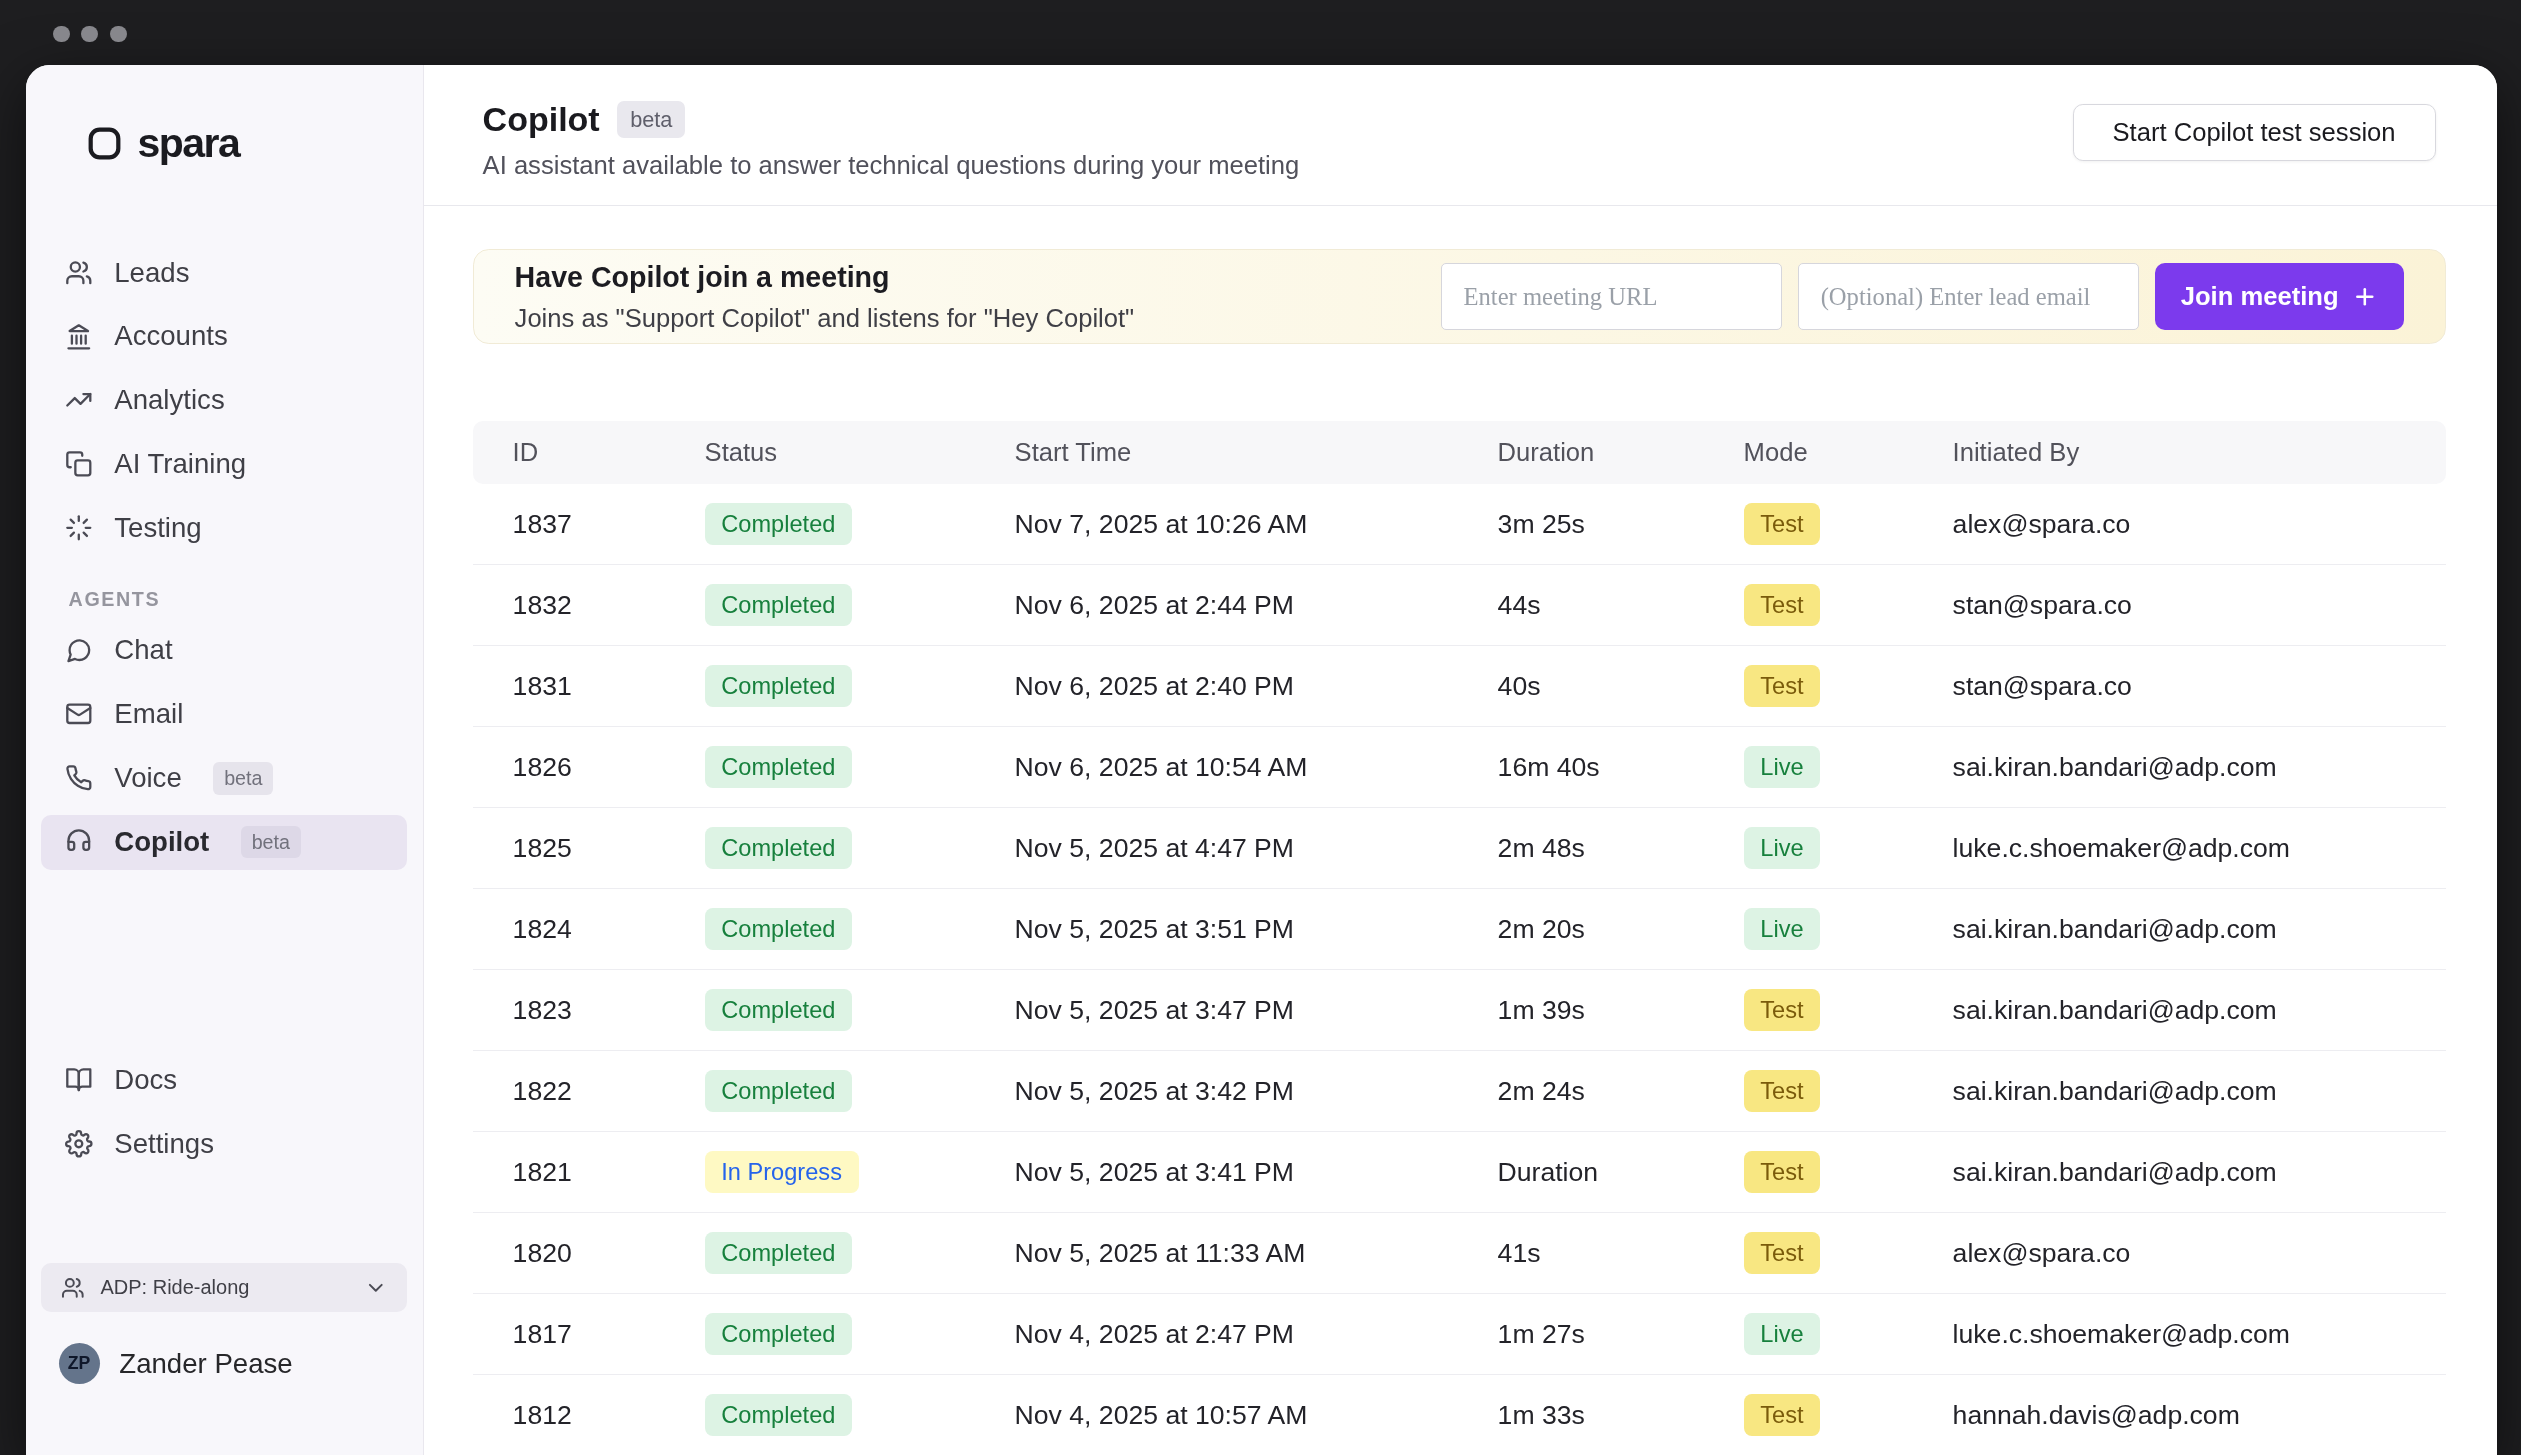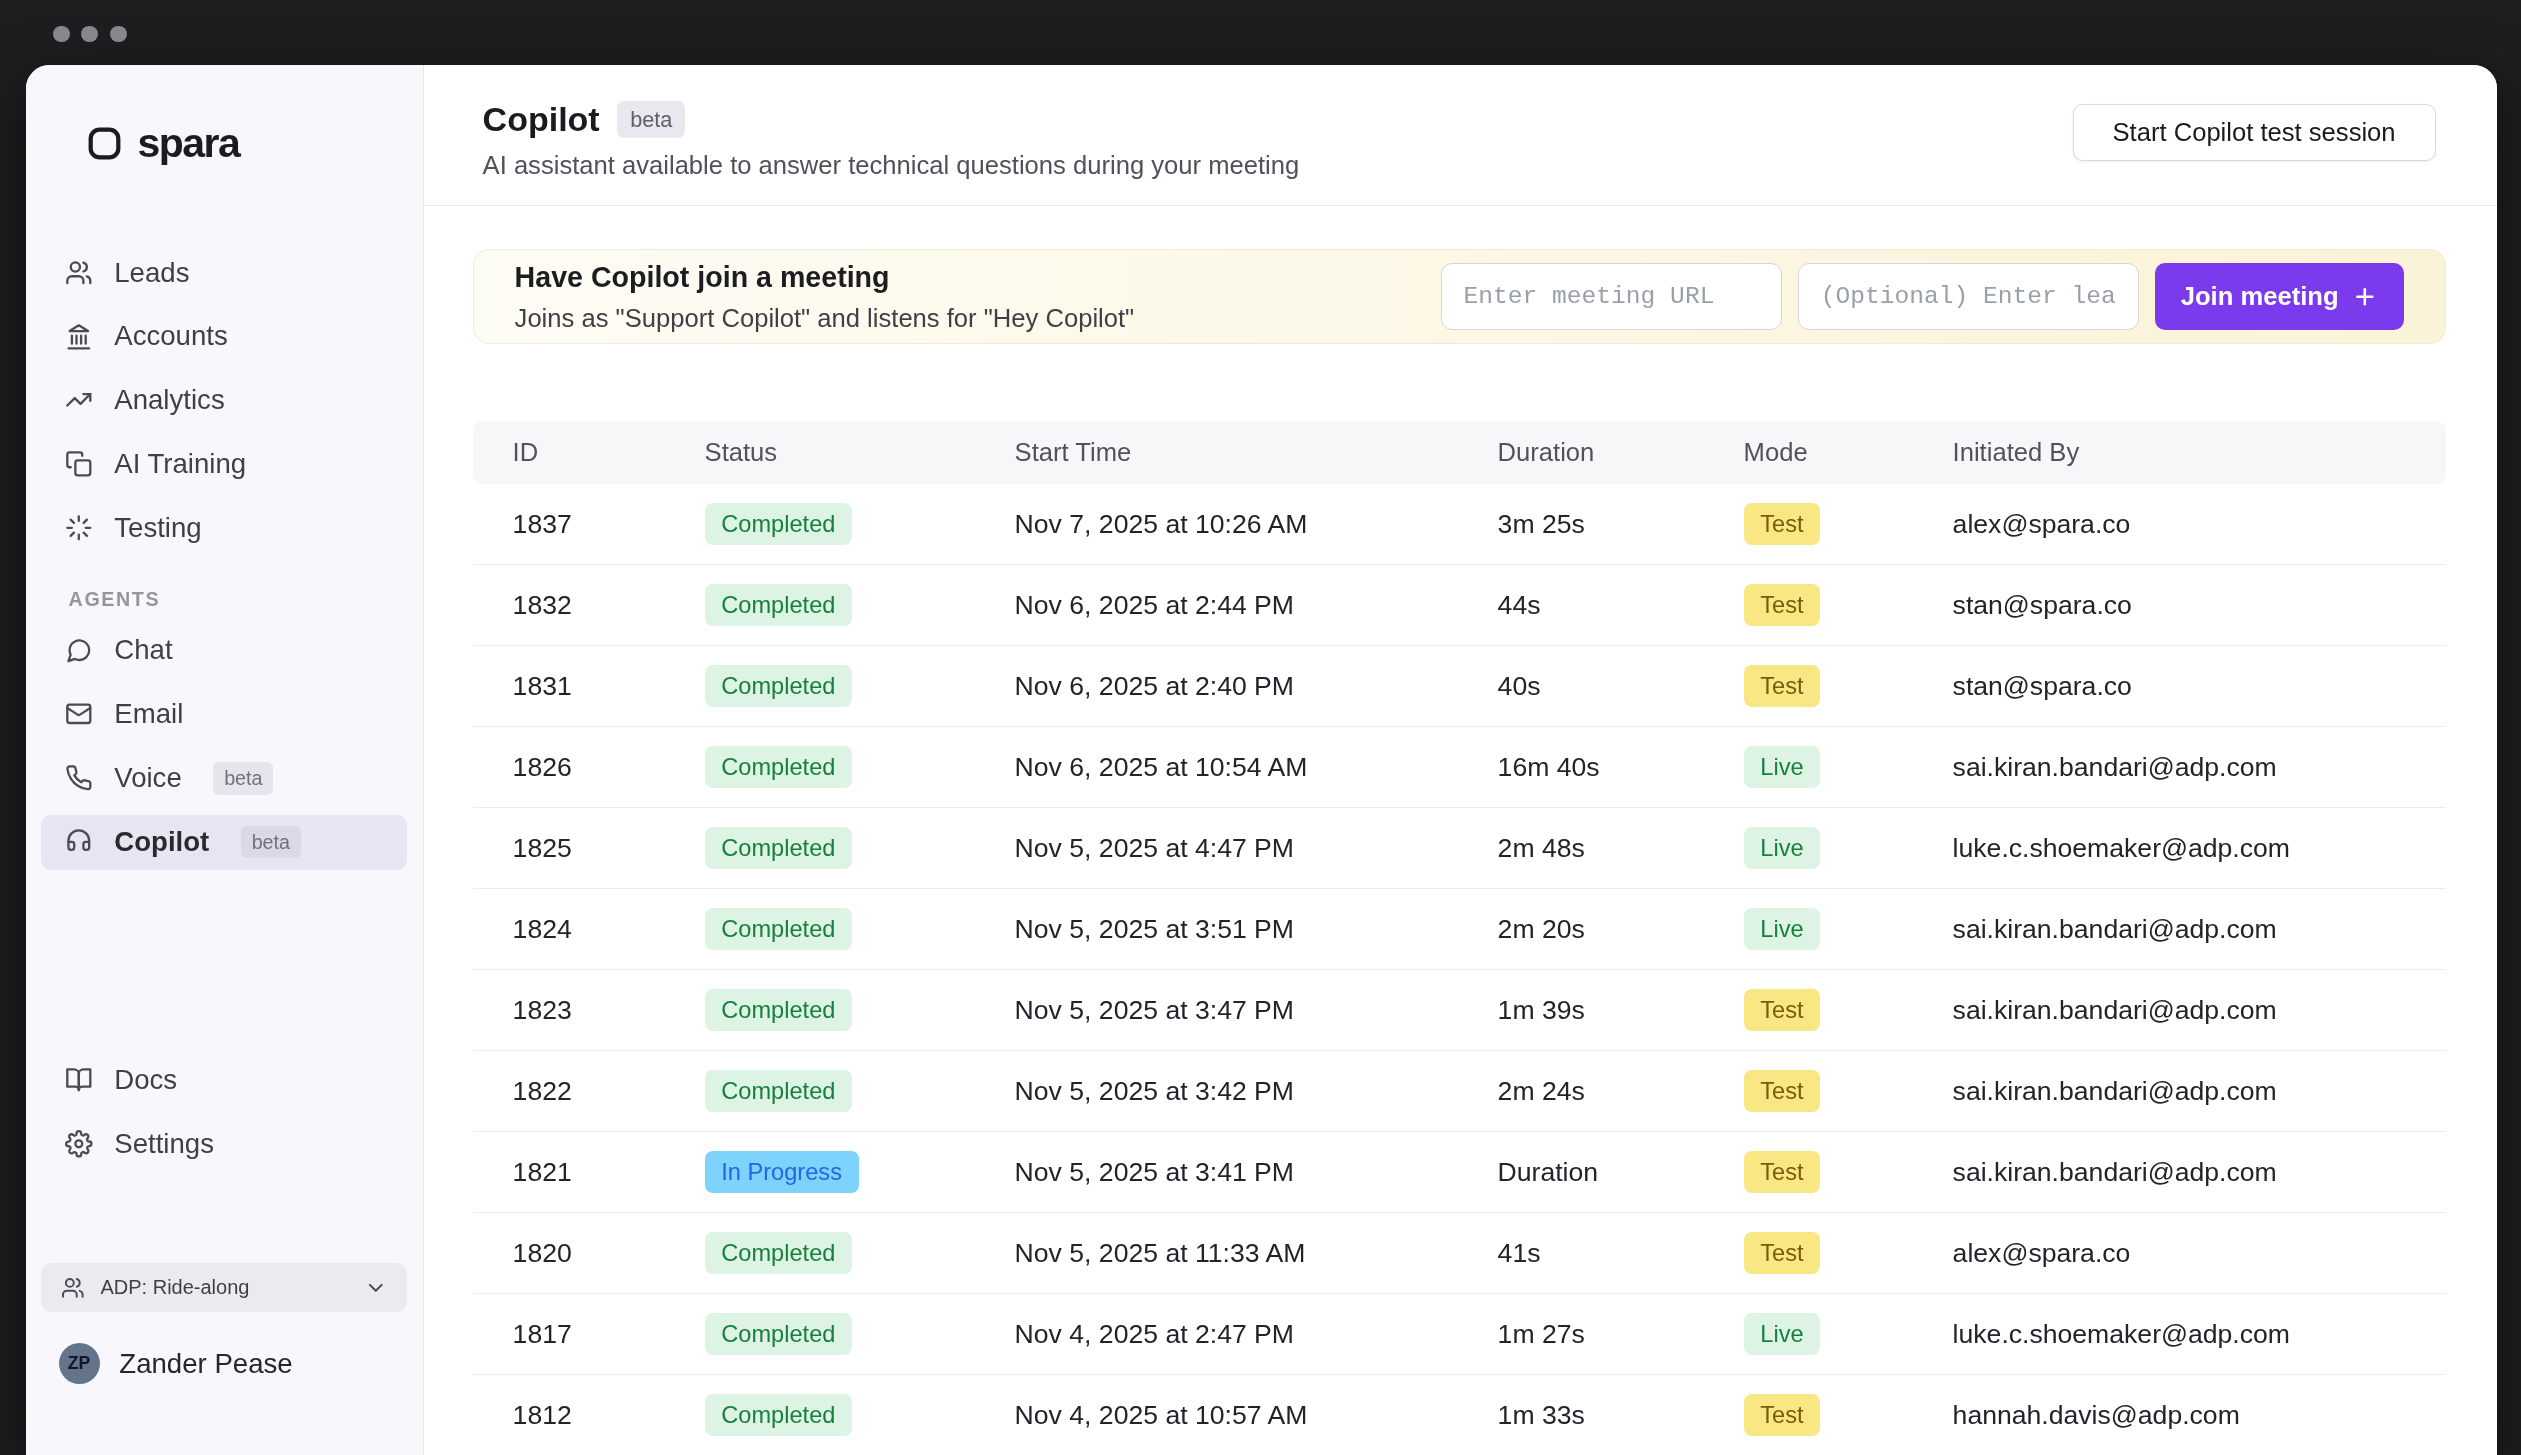--- a/index.html
+++ b/index.html
@@ -60,38 +60,38 @@
   .ghost-btn{position:absolute;top:39px;right:61px;height:57px;padding:0 39px;background:#fff;
     border:1px solid #d8d8de;border-radius:9.9px;font-size:25.6px;font-weight:500;color:#1a1a1f;
     font-family:inherit;cursor:pointer;box-shadow:0 1px 3px rgba(0,0,0,.06);}
 
   .join-card{margin:43px 51px 0 49px;height:138px;border-radius:15.8px;
     background:linear-gradient(90deg,#fdfcf4 0%,#fbf3d7 100%);border:1px solid #f1ebd6;
     display:flex;align-items:center;justify-content:space-between;padding:0 41px;box-sizing:border-box;}
   .join-text h2{margin:0;font-size:28.6px;font-weight:700;color:#1c1c21;}
   .join-text p{margin:9.9px 0 0 0;font-size:25.6px;color:#3f3f46;}
   .join-controls{display:flex;align-items:center;gap:15.8px;}
-  .join-controls input{width:296px;height:65px;border:1px solid #d6d6dc;border-radius:11px;
-    padding:0 21.7px;font-size:24.6px;color:#18181b;background:#fff;font-family:Liberation Mono, monospace;outline:none;}
+  .join-controls input{width:296px;height:65px;border:1px solid #d6d6dc;border-radius:5px;
+    padding:0 21.7px;font-size:24.6px;color:#18181b;background:#fff;font-family:Liberation Serif, serif;outline:none;}
   .join-controls input::placeholder{color:#9aa0a8;}
   .primary-btn{height:67px;padding:0 25.6px;background:#7c3aed;border:none;border-radius:9.9px;
     color:#fff;font-size:25.6px;font-weight:600;font-family:inherit;display:flex;align-items:center;
     gap:13.8px;cursor:pointer;}
   .primary-btn svg{width:25.6px;height:25.6px;stroke:#fff;stroke-width:2.4;stroke-linecap:round;fill:none;}
 
   .table{margin:77px 51px 0 49px;}
   .thead,.trow{display:grid;grid-template-columns:192px 310px 483px 246px 209px 1fr;
     align-items:center;padding-left:40px;}
   .thead{height:63px;background:#f7f7f9;border-radius:9.9px;}
   .th{font-size:25.6px;color:#52525b;}
   .trow{height:80px;border-bottom:1px solid #ededf1;cursor:pointer;}
   .cell{font-size:26.6px;color:#232329;}
   .badge{display:inline-block;font-size:23.6px;padding:7.9px 16.7px;border-radius:7.9px;font-weight:500;}
   .badge-green{background:#ddf3e4;color:#17803d;}
-  .badge-blue{background:#7dd3fc;color:#2563eb;}
+  .badge-blue{background:#fef9c3;color:#2563eb;}
   .badge-yellow{background:#f8e782;color:#7a5b0b;}
 </style>
 </head>
 <body>
 
 <div class="screen">
 
   <div class="traffic-lights">
     <span class="dot"></span>
     <span class="dot"></span>

